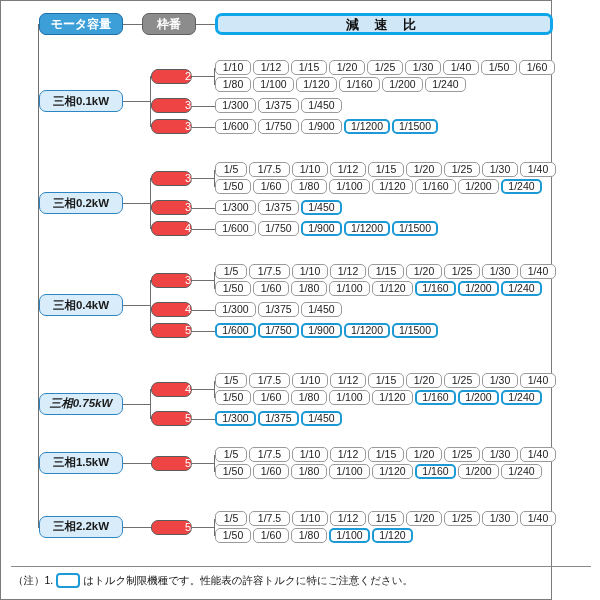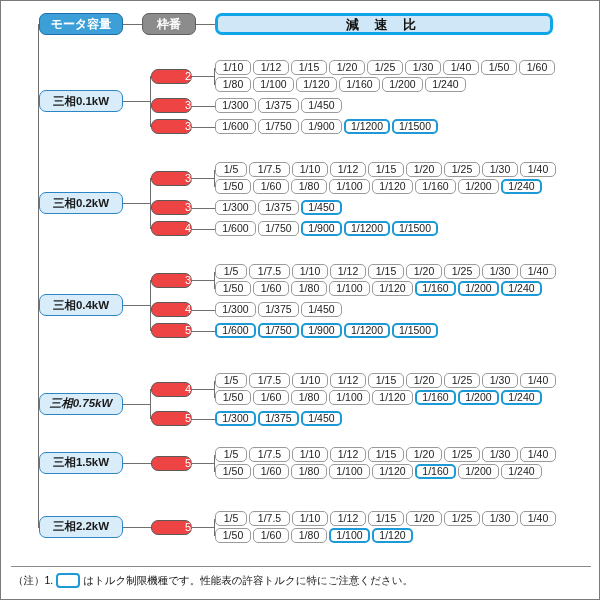--- a/index.html
+++ b/index.html
@@ -10,21 +10,21 @@
     width: 600px;
     height: 600px;
     background: #ffffff;
     font-family: "Liberation Sans", sans-serif;
     position: relative;
     overflow: hidden;
   }
   #sheet {
     position: absolute;
     left: 0; top: 0;
-    width: 600px;
+    width: 552px;
     height: 600px;
     border: 1px solid #7b7b7b;
     box-sizing: border-box;
     background: #fff;
   }
 
   
   .pill {
     position: absolute;
     box-sizing: border-box;

